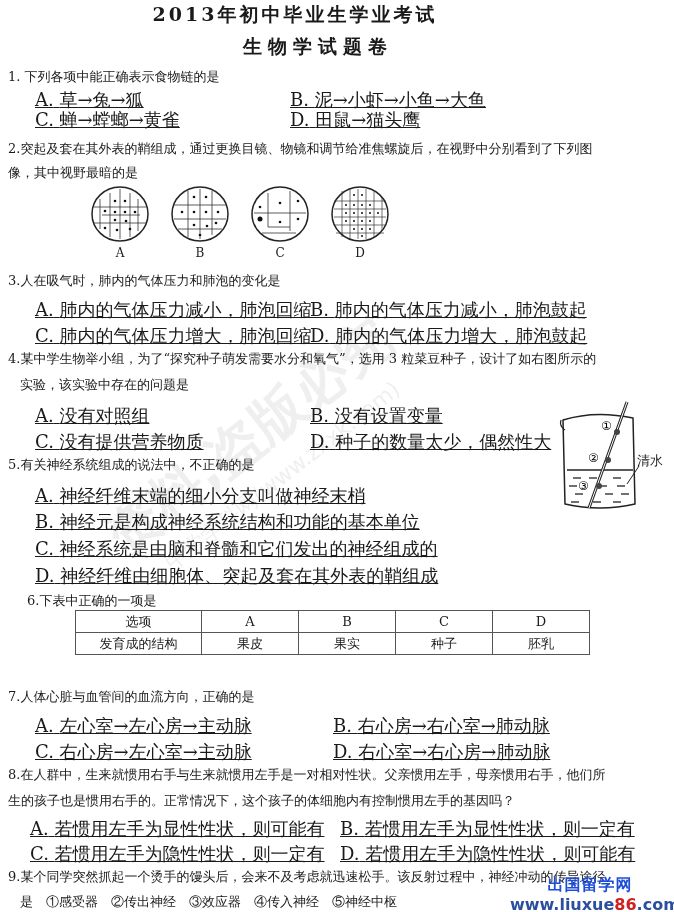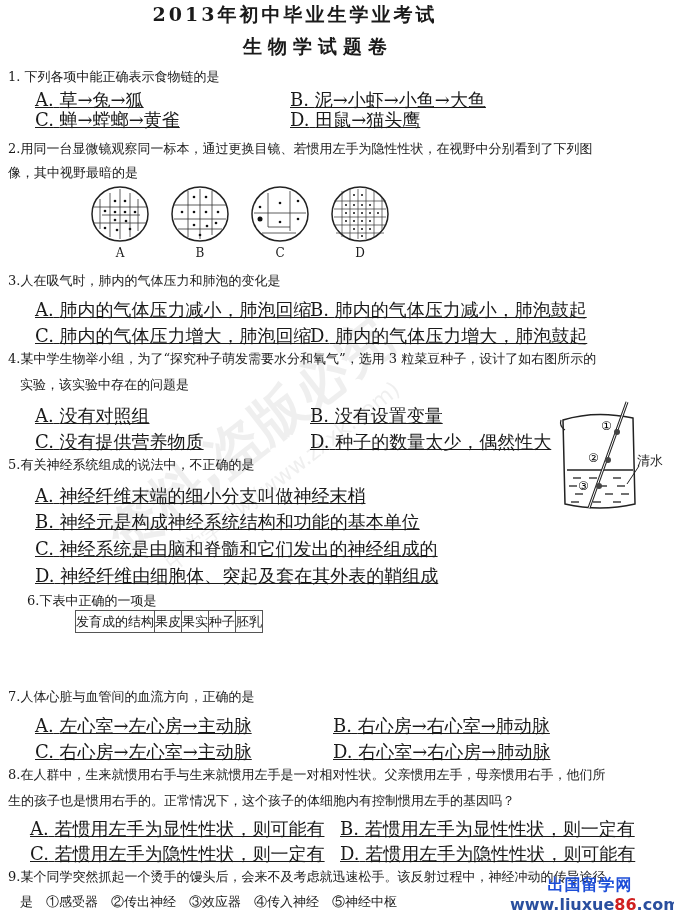--- a/index.html
+++ b/index.html
@@ -48,21 +48,21 @@
 <div class="abs q" style="top:68px;">
   <span>1.</span>
   <span>下列各项中能正确表示食物链的是</span>
 </div>
 <div class="abs opt" style="top:88px;left:35px;"><span>A.</span> <span>草→兔→狐</span></div>
 <div class="abs opt" style="top:88px;left:290px;"><span>B.</span> <span>泥→小虾→小鱼→大鱼</span></div>
 <div class="abs opt" style="top:108px;left:35px;"><span>C.</span> <span>蝉→螳螂→黄雀</span></div>
 <div class="abs opt" style="top:108px;left:290px;"><span>D.</span> <span>田鼠→猫头鹰</span></div>
 
 <div class="abs q" style="top:140px;">
-  <span>2.</span><span>用同一台显微镜观察同一标本，通过更换目镜、若惯用左手为隐性性状，在视野中分别看到了下列图</span>
+  <span>2.</span><span>突起及套在其外表的鞘组成，通过更换目镜、物镜和调节给准焦螺旋后，在视野中分别看到了下列图</span>
 </div>
 <div class="abs q" style="top:164px;">像，其中视野最暗的是</div>
 
 <svg class="mic" style="left:90px;top:185px;" width="60" height="58">
   <ellipse cx="30" cy="29" rx="28" ry="27" fill="#fff" stroke="#222" stroke-width="1.5"></ellipse>
   <g stroke="#333" stroke-width="0.8" fill="none">
     <path d="M4 22 H56 M4 38 H56 M12 30 H50 M20 8 V52 M30 4 V54 M40 8 V52 M48 14 V46 M10 14 V44"></path>
   </g>
   <g fill="#111">
       <circle cx="25" cy="16" r="1.3"></circle>
@@ -195,20 +195,27 @@
 <div class="abs opt" style="top:484px;left:35px;"><span>A.</span> <span>神经纤维末端的细小分支叫做神经末梢</span></div>
 <div class="abs opt" style="top:510px;left:35px;"><span>B.</span> <span>神经元是构成神经系统结构和功能的基本单位</span></div>
 <div class="abs opt" style="top:537px;left:35px;"><span>C.</span> <span>神经系统是由脑和脊髓和它们发出的神经组成的</span></div>
 <div class="abs opt" style="top:564px;left:35px;"><span>D.</span> <span>神经纤维由细胞体、突起及套在其外表的鞘组成</span></div>
 
 <div class="abs q" style="top:592px;margin-left:19px;">
   <span>6.</span><span>下表中正确的一项是</span>
 </div>
 <table class="q6">
   <tbody>
+      <tr>
+    <td style="width:125px">选项</td>
+    <td style="width:96px">A</td>
+    <td style="width:96px">B</td>
+    <td style="width:96px">C</td>
+    <td style="width:96px">D</td>
+  </tr>
   <tr>
     <td>发育成的结构</td>
     <td>果皮</td>
     <td>果实</td>
     <td>种子</td>
     <td>胚乳</td>
   </tr>
 </tbody>
   </table>
 

